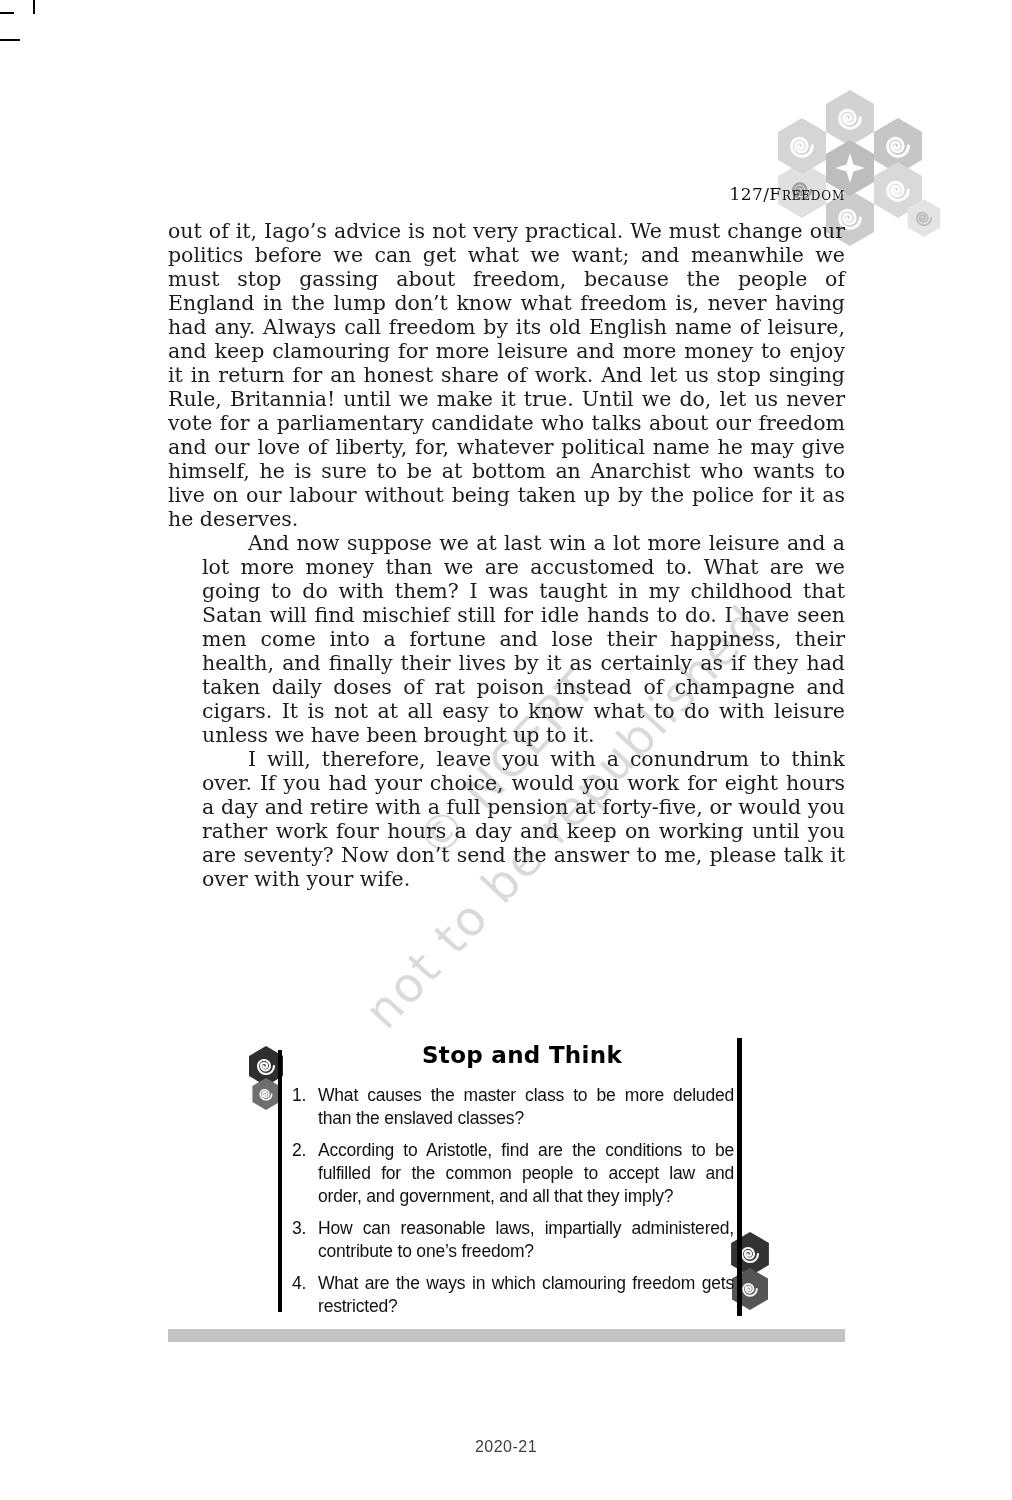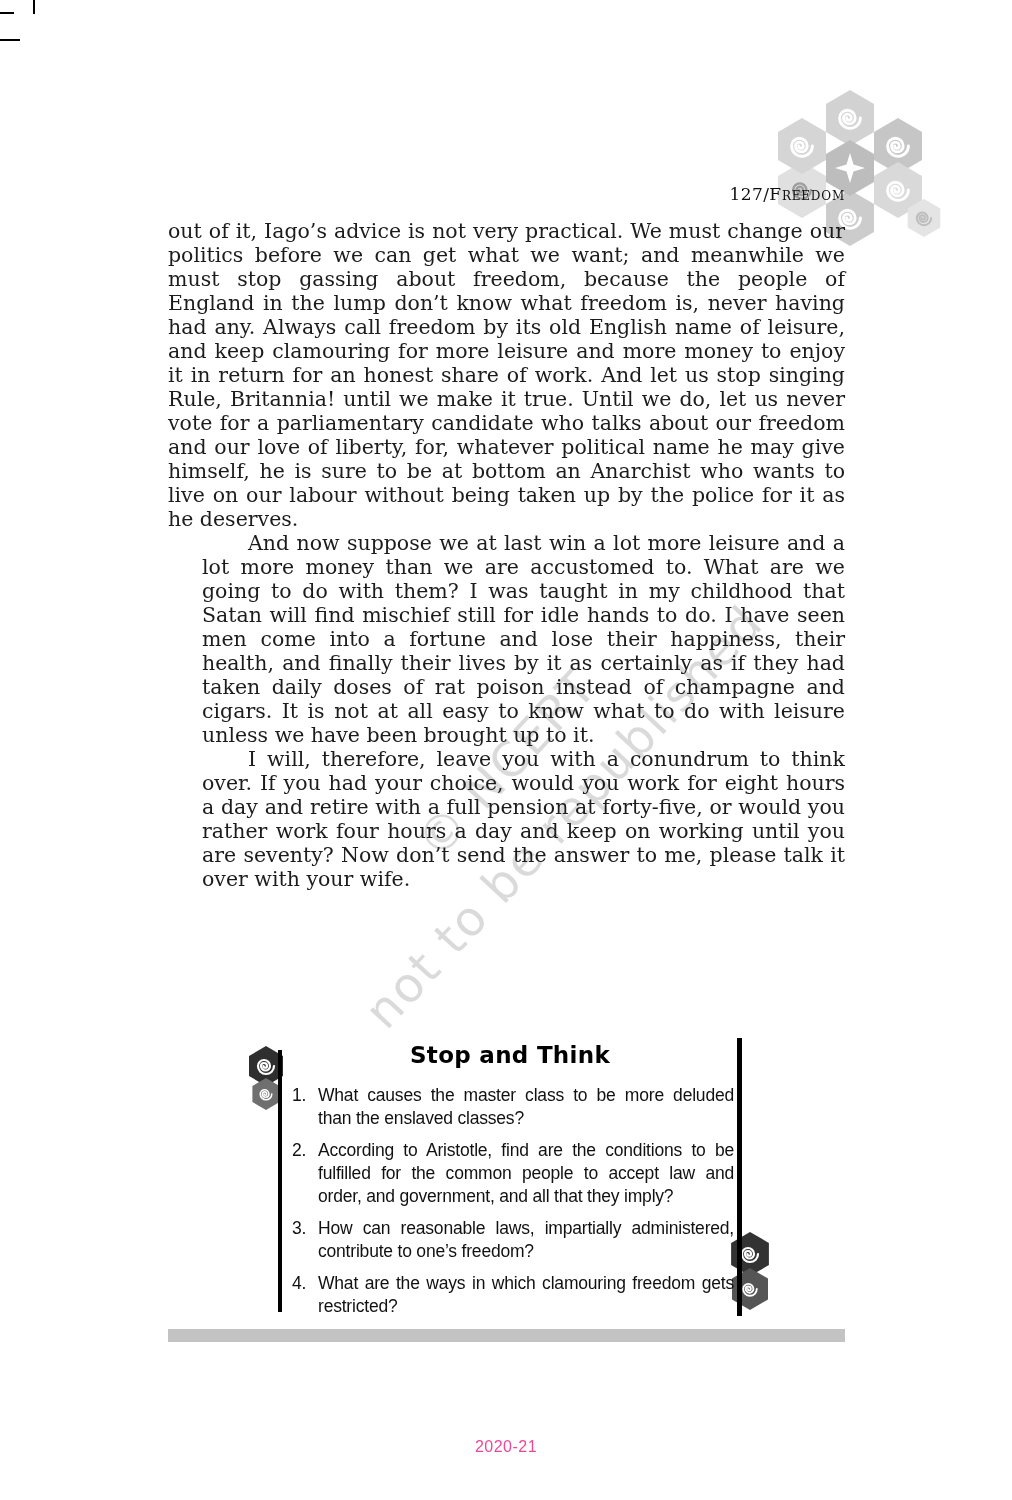--- a/index.html
+++ b/index.html
@@ -35,38 +35,38 @@
     color:rgba(25,25,25,0.16); letter-spacing:2px; z-index:1;
     pointer-events:none; white-space:nowrap;
   }
 
   .sat { position:absolute; left:250px; top:1040px; width:530px; height:278px; z-index:2; }
   .sat .rule-left  { position:absolute; left:28px;  top:10px; width:4px;   height:262px; background:#000; }
   .sat .rule-right { position:absolute; left:487px; top:-2px; width:4.5px; height:278px; background:#000; }
   .sat .deco-left  { position:absolute; left:-6px;  top:4px; }
   .sat .deco-right { position:absolute; left:472px; top:190px; }
   .sat .title {
-    position:absolute; left:40px; top:2px; width:440px; margin:0; text-align:center;
+    position:absolute; left:52px; top:2px; width:440px; margin:0; text-align:center;
     font-family:"DejaVu Sans", sans-serif; font-size:23px; font-weight:bold;
     letter-spacing:0.3px; color:#000;
   }
   .sat ol { position:absolute; left:42px; top:44px; width:442px; margin:0; padding:0; list-style:none; }
   .sat li {
     display:flex; margin-bottom:9px;
     font-family:"Liberation Sans", sans-serif; font-size:17.5px; line-height:23px;
     letter-spacing:-0.2px; color:#111;
   }
   .sat li .num { flex:0 0 26px; }
   .sat li .txt { flex:1; text-align:justify; }
 
   .divider { position:absolute; left:168px; top:1329px; width:677px; height:13px; background:#c3c3c3; }
 
   .footer {
     position:absolute; left:0; top:1438px; width:1012px; text-align:center;
-    font-family:"Liberation Sans", sans-serif; font-size:16px; color:#ec4899; letter-spacing:0.5px;
+    font-family:"Liberation Sans", sans-serif; font-size:16px; color:#404040; letter-spacing:0.5px;
   }
 </style>
 </head>
 <body>
 
 <div class="page">
 
   <div class="crop crop-h1"></div>
   <div class="crop crop-v1"></div>
   <div class="crop crop-h2"></div>

